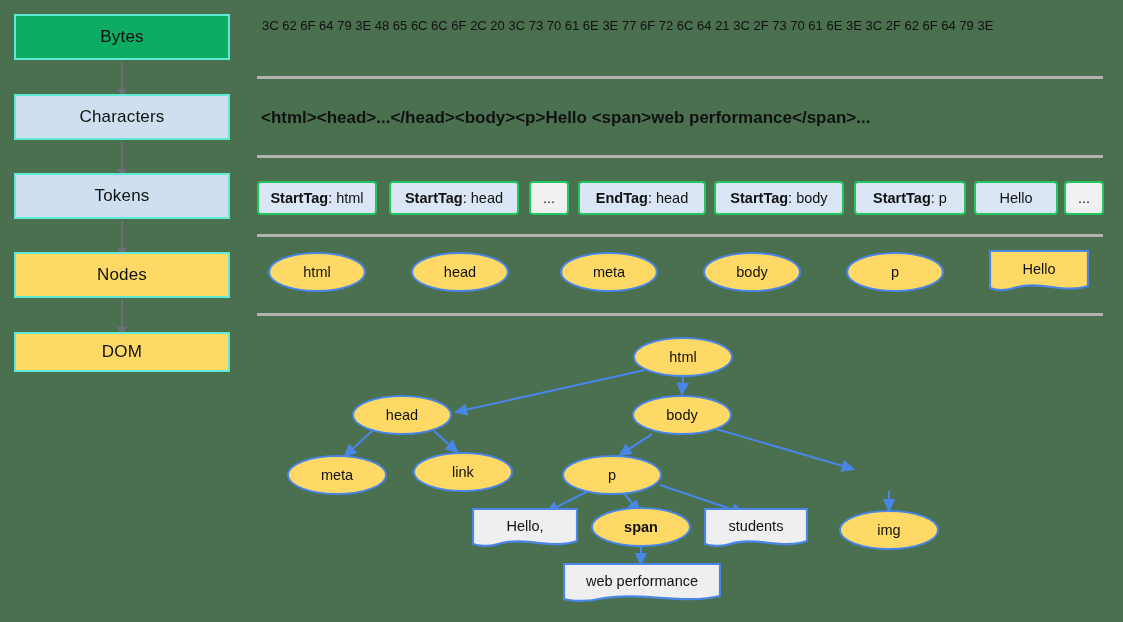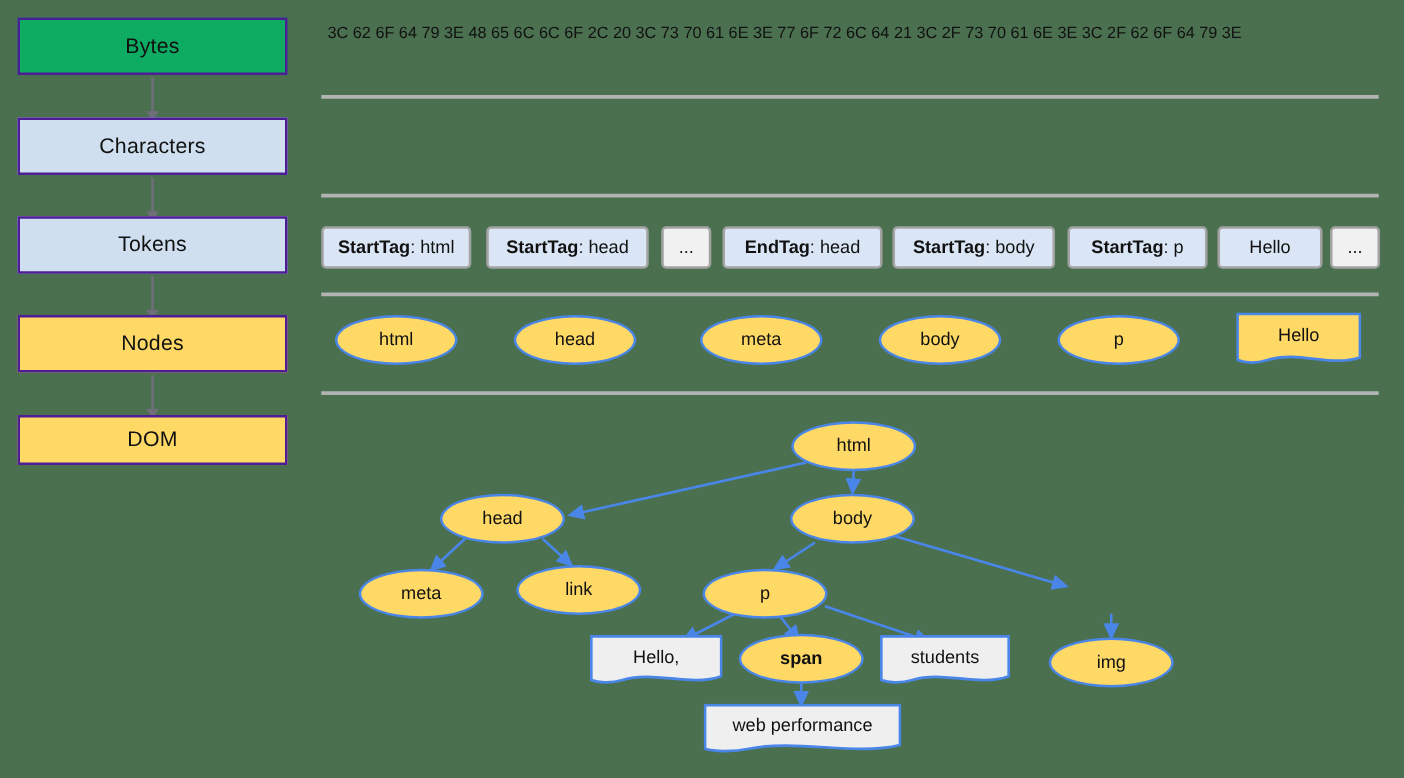--- a/index.html
+++ b/index.html
@@ -9,21 +9,21 @@
     font-family:"Liberation Sans", sans-serif;
     overflow:hidden;
     position:relative;
   }
   #stage{position:absolute;left:0;top:0;width:1123px;height:622px;}
 
   
   .stage-box{
     position:absolute;
     box-sizing:border-box;
-    border:2px solid #4c1d95;
+    border:2px solid #5eead4;
     display:flex;align-items:center;justify-content:center;
     font-size:17px;color:#111111;
     letter-spacing:.2px;
   }
   .stage-bytes{background:#0eab63;}
   .stage-blue{background:#cfdfef;}
   .stage-yellow{background:#ffd966;}
 
   .pipe-arrow{position:absolute;width:2px;background:#6f6f7a;}
   .pipe-arrow::after{
@@ -40,21 +40,21 @@
     position:absolute;font-size:13px;color:#111111;line-height:23px;
     width:800px;
   }
   .chars-text{
     position:absolute;font-size:17px;color:#111111;font-weight:bold;
   }
 
   
   .token{
     position:absolute;height:34px;box-sizing:border-box;
-    border:2px solid #a3a3a3;border-radius:4px;
+    border:2px solid #22c55e;border-radius:4px;
     display:flex;align-items:center;justify-content:center;
     font-size:14.5px;color:#111111;white-space:nowrap;padding:0 6px;
   }
   .token.blue{background:#dae6f6;}
   .token.grey{background:#f1f1f1;}
   .token b{font-weight:bold;}
   .token .tv{font-weight:normal;}
 
   
   .ell{
@@ -100,20 +100,21 @@
   <div class="pipe-arrow" style="left:121px;top:300px;height:28px;"></div>
 
   <div class="stage-box stage-yellow" style="left:14px;top:332px;width:216px;height:40px;">
     <span>DOM</span>
   </div>
 
   <div class="bytes-text" style="left:262px;top:14px;">3C 62 6F 64 79 3E 48 65 6C 6C 6F 2C 20 3C 73 70 61 6E 3E 77 6F 72 6C 64 21 3C 2F 73 70 61 6E 3E 3C 2F 62 6F 64 79 3E</div>
 
   <div class="sep" style="left:257px;top:76px;width:846px;"></div>
 
+  <div class="chars-text" style="left:261px;top:108px;">&lt;html&gt;&lt;head&gt;...&lt;/head&gt;&lt;body&gt;&lt;p&gt;Hello &lt;span&gt;web performance&lt;/span&gt;...</div>
 
   <div class="sep" style="left:257px;top:155px;width:846px;"></div>
 
   <div class="token blue" style="left:257px;top:181px;width:120px;">
     <b>StartTag</b>
       <span class="tv">:&nbsp;</span>
       <span class="tv">html</span>
   </div>
   <div class="token blue" style="left:389px;top:181px;width:130px;">
     <b>StartTag</b>

